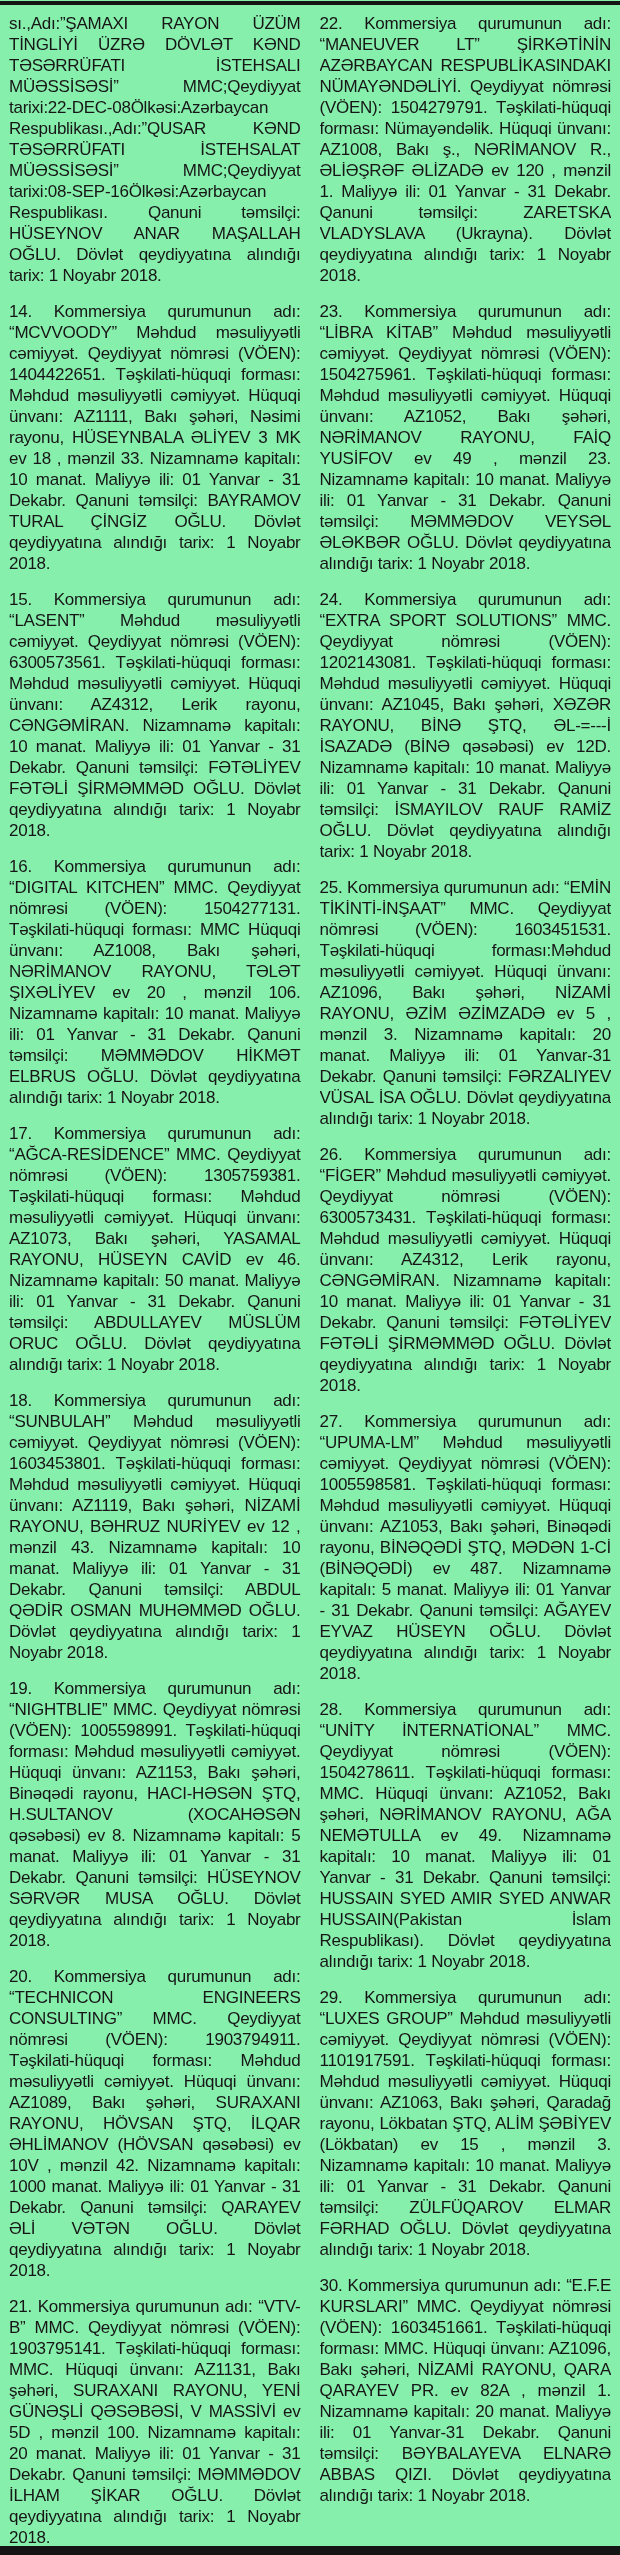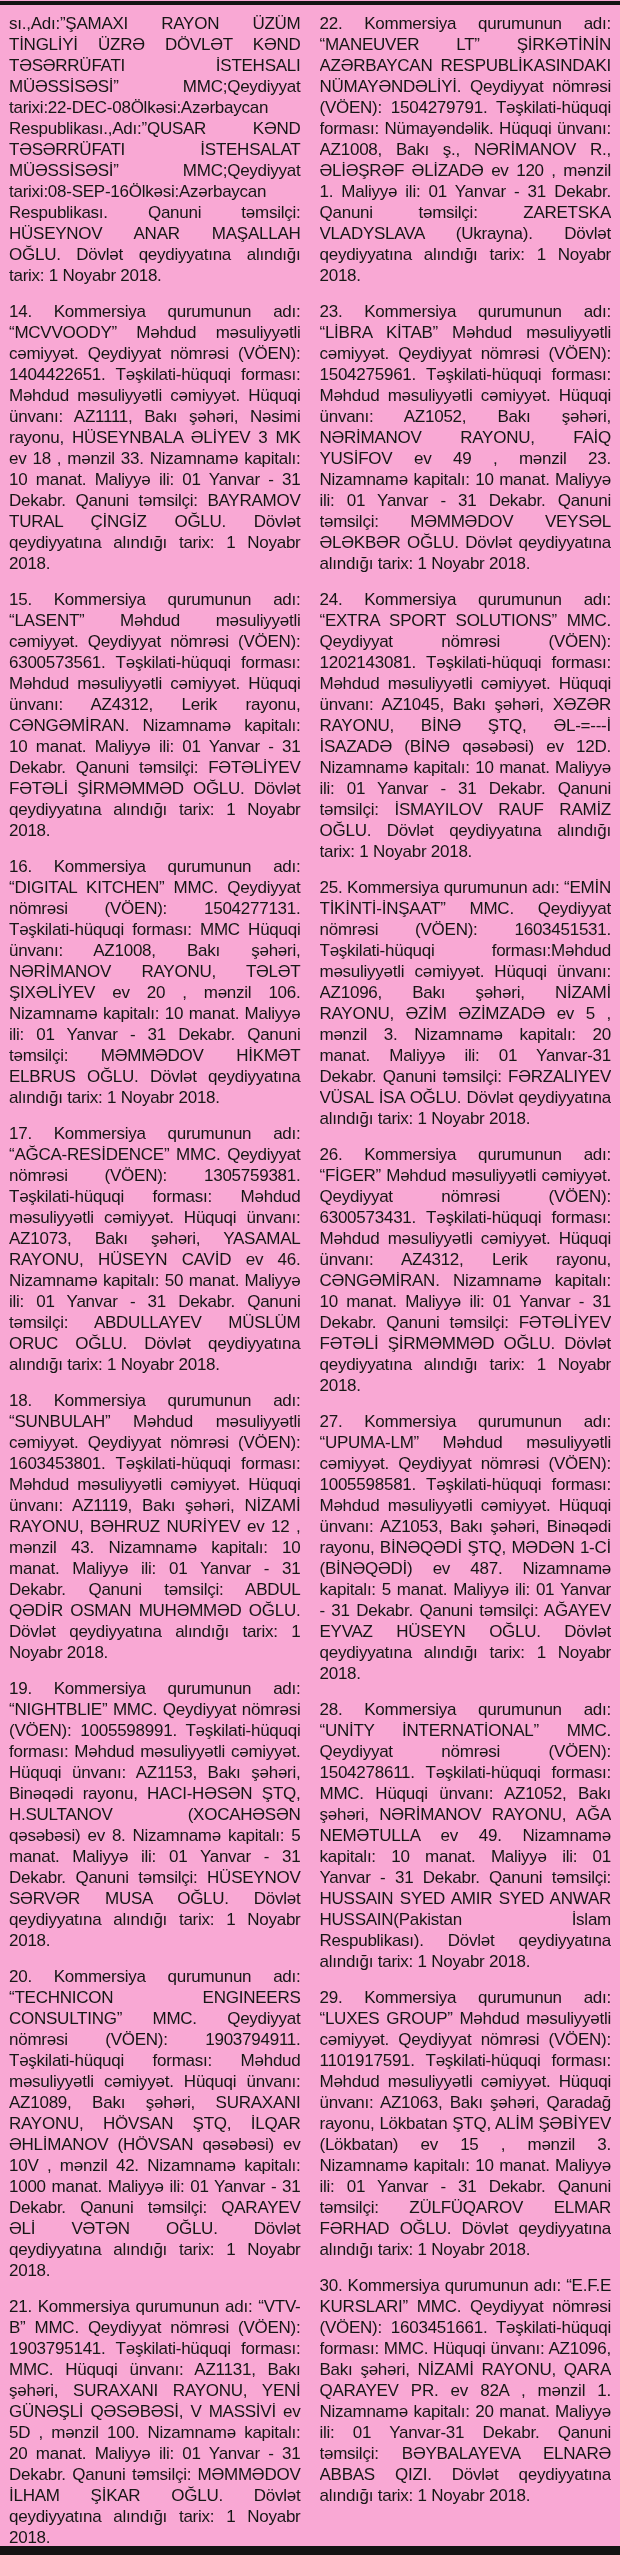--- a/index.html
+++ b/index.html
@@ -5,21 +5,21 @@
   html, body { margin: 0; padding: 0; }
   body {
     width: 620px;
     background: #f6f6f4;
     font-family: "Liberation Sans", "DejaVu Sans", sans-serif;
   }
   .gazette-page {
     position: relative;
     width: 620px;
     height: 2555px;
-    background: #f9a8d4;
+    background: #86efac;
     overflow: hidden;
     box-sizing: border-box;
   }
   .rule {
     position: absolute;
     left: 0;
     right: 0;
     background: #141414;
   }
   .rule-top { top: 1px; height: 4px; }

